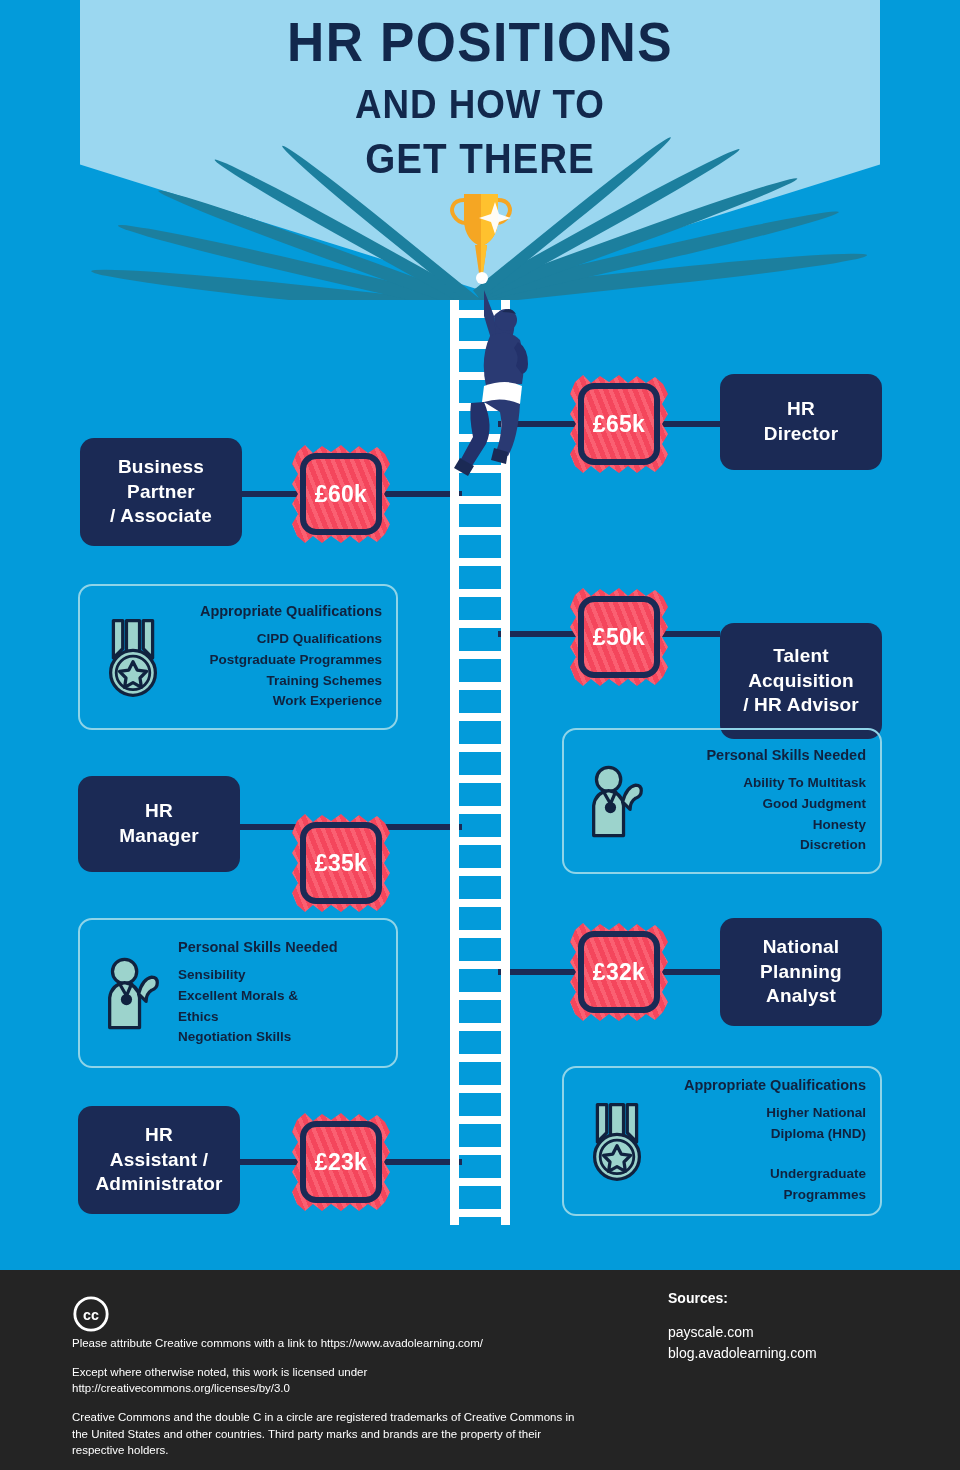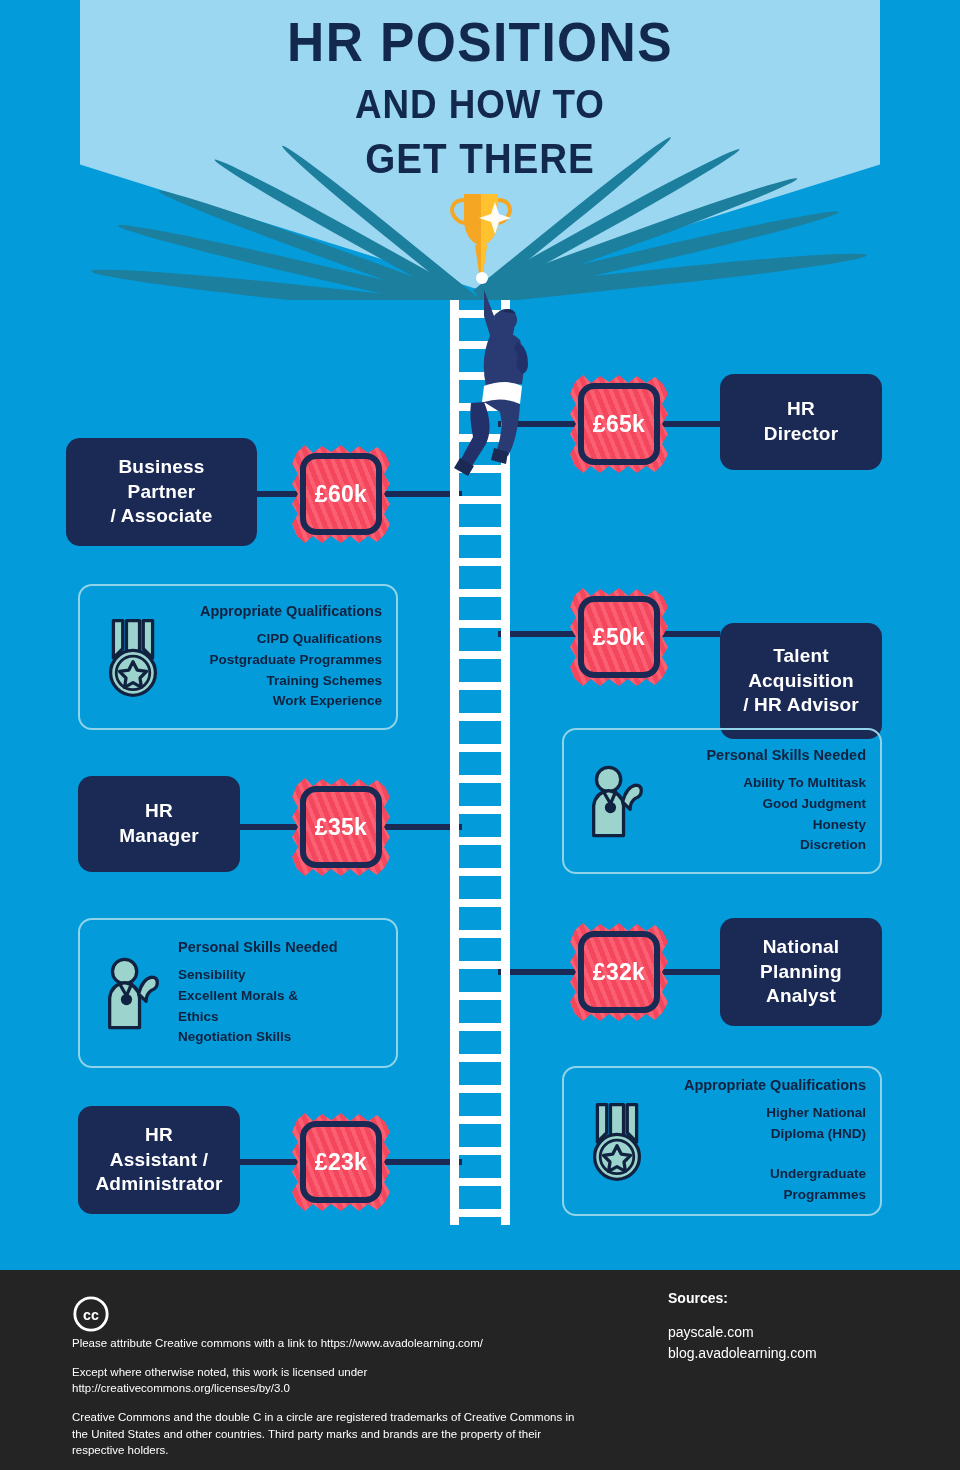--- a/index.html
+++ b/index.html
@@ -254,21 +254,21 @@
 
   <div class="conn" style="left:240px; top:824px; width:60px;"></div>
   <div class="conn" style="left:382px; top:824px; width:80px;"></div>
 
   <div class="conn" style="left:498px; top:969px; width:80px;"></div>
   <div class="conn" style="left:660px; top:969px; width:60px;"></div>
 
   <div class="conn" style="left:240px; top:1159px; width:60px;"></div>
   <div class="conn" style="left:382px; top:1159px; width:80px;"></div>
 
-  <div class="role" style="left:66px; top:438px; width:191px; height:108px;align-items:center;">
+  <div class="role" style="left:80px; top:438px; width:162px; height:108px;align-items:center;">
     <span>
       <span>Business</span><br>
       <span>Partner</span><br>
       <span>/ Associate</span>
     </span>
   </div>
 
   <div class="role" style="left:720px; top:374px; width:162px; height:96px;">
     <span>
       <span>HR</span><br>
@@ -321,21 +321,21 @@
     </div>
   </div>
 
   <div class="salary" style="left:578px; top:596px;padding-left:28px;">
     <div class="scribble"></div>
     <div class="frame">
       <span class="amt">£50k</span>
     </div>
   </div>
 
-  <div class="salary" style="left:300px; top:786px;">
+  <div class="salary" style="left:300px; top:822px;">
     <div class="scribble"></div>
     <div class="frame">
       <span class="amt">£35k</span>
     </div>
   </div>
 
   <div class="salary" style="left:578px; top:931px;">
     <div class="scribble"></div>
     <div class="frame">
       <span class="amt">£32k</span>

